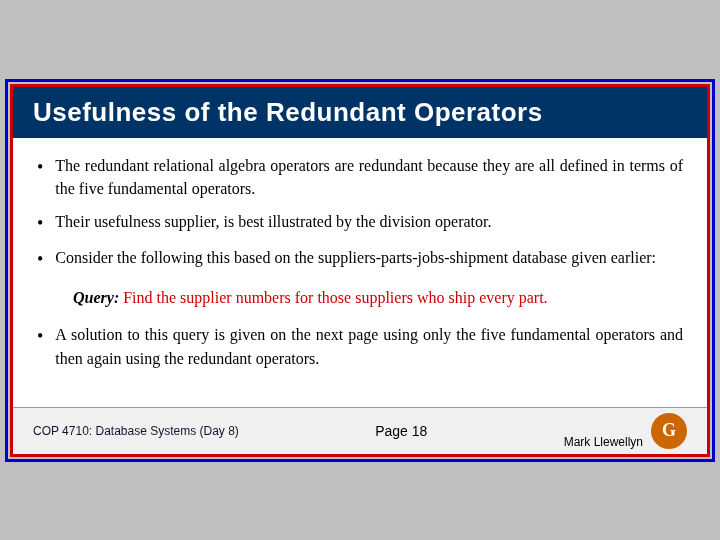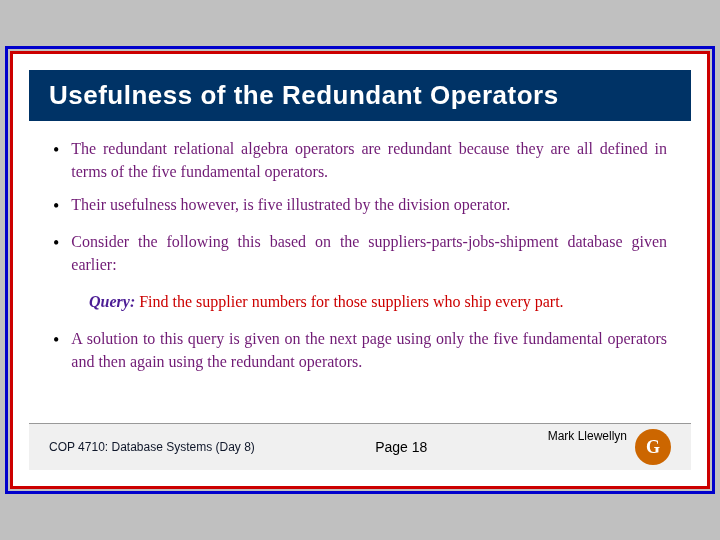--- a/index.html
+++ b/index.html
@@ -13,28 +13,28 @@
       height: 540px;
       background: #c0c0c0;
       display: flex;
       align-items: center;
       justify-content: center;
       font-family: 'Times New Roman', Times, serif;
     }
 
     .slide {
       width: 700px;
-      height: 438px;
+      height: 373px;
       background: #ffffff;
       border: 3px solid #cc0000;
       outline: 3px solid #0000cc;
       outline-offset: 2px;
       display: flex;
       flex-direction: column;
-      padding: 16px;
+      padding: 0;
       position: relative;
     }
 
     .slide-header {
       background: #003366;
       color: #ffffff;
       padding: 10px 20px;
       font-size: 26px;
       font-weight: bold;
       font-family: Arial, sans-serif;
@@ -59,37 +59,37 @@
       font-size: 18px;
       line-height: 1.4;
       flex-shrink: 0;
       margin-top: 1px;
     }
 
     .bullet-text {
       font-size: 16px;
       line-height: 1.45;
       text-align: justify;
-      color: #701a75;
+      color: #000000;
     }
 
     .query-block {
       padding: 4px 0 4px 36px;
     }
 
     .query-text {
       font-size: 16px;
       line-height: 1.45;
       color: #cc0000;
     }
 
     .query-label {
       font-style: italic;
       font-weight: bold;
-      color: #4c1d95;
+      color: #000000;
     }
 
     .slide-footer {
       background: #f0f0f0;
       border-top: 1px solid #999;
       padding: 5px 20px;
       display: flex;
       align-items: center;
       justify-content: space-between;
     }
@@ -122,41 +122,41 @@
       justify-content: center;
       margin-left: 8px;
       vertical-align: middle;
       font-size: 18px;
       color: white;
       font-weight: bold;
     }
 
     .footer-right-group {
       display: flex;
-      align-items: flex-start;
+      align-items: flex-end;
     }
   </style>
 </head>
 <body>
 
 <div class="slide">
   <div class="slide-header">
     <span>Usefulness of the Redundant Operators</span>
   </div>
 
   <div class="slide-content">
 
     <div class="bullet-item">
       <span class="bullet-dot">•</span>
       <span class="bullet-text">The redundant relational algebra operators are redundant because they are all defined in terms of the five fundamental operators.</span>
     </div>
 
     <div class="bullet-item">
       <span class="bullet-dot">•</span>
-      <span class="bullet-text">Their usefulness however, is five illustrated by the division operator.</span>
+      <span class="bullet-text">Their usefulness supplier, is best illustrated by the division operator.</span>
     </div>
 
     <div class="bullet-item">
       <span class="bullet-dot">•</span>
       <span class="bullet-text">Consider the following this based on the suppliers-parts-jobs-shipment database given earlier:</span>
     </div>
 
     <div class="query-block">
       <span class="query-text">
         <span class="query-label">Query:</span><span>  Find the supplier numbers for those suppliers who ship every part.</span>

